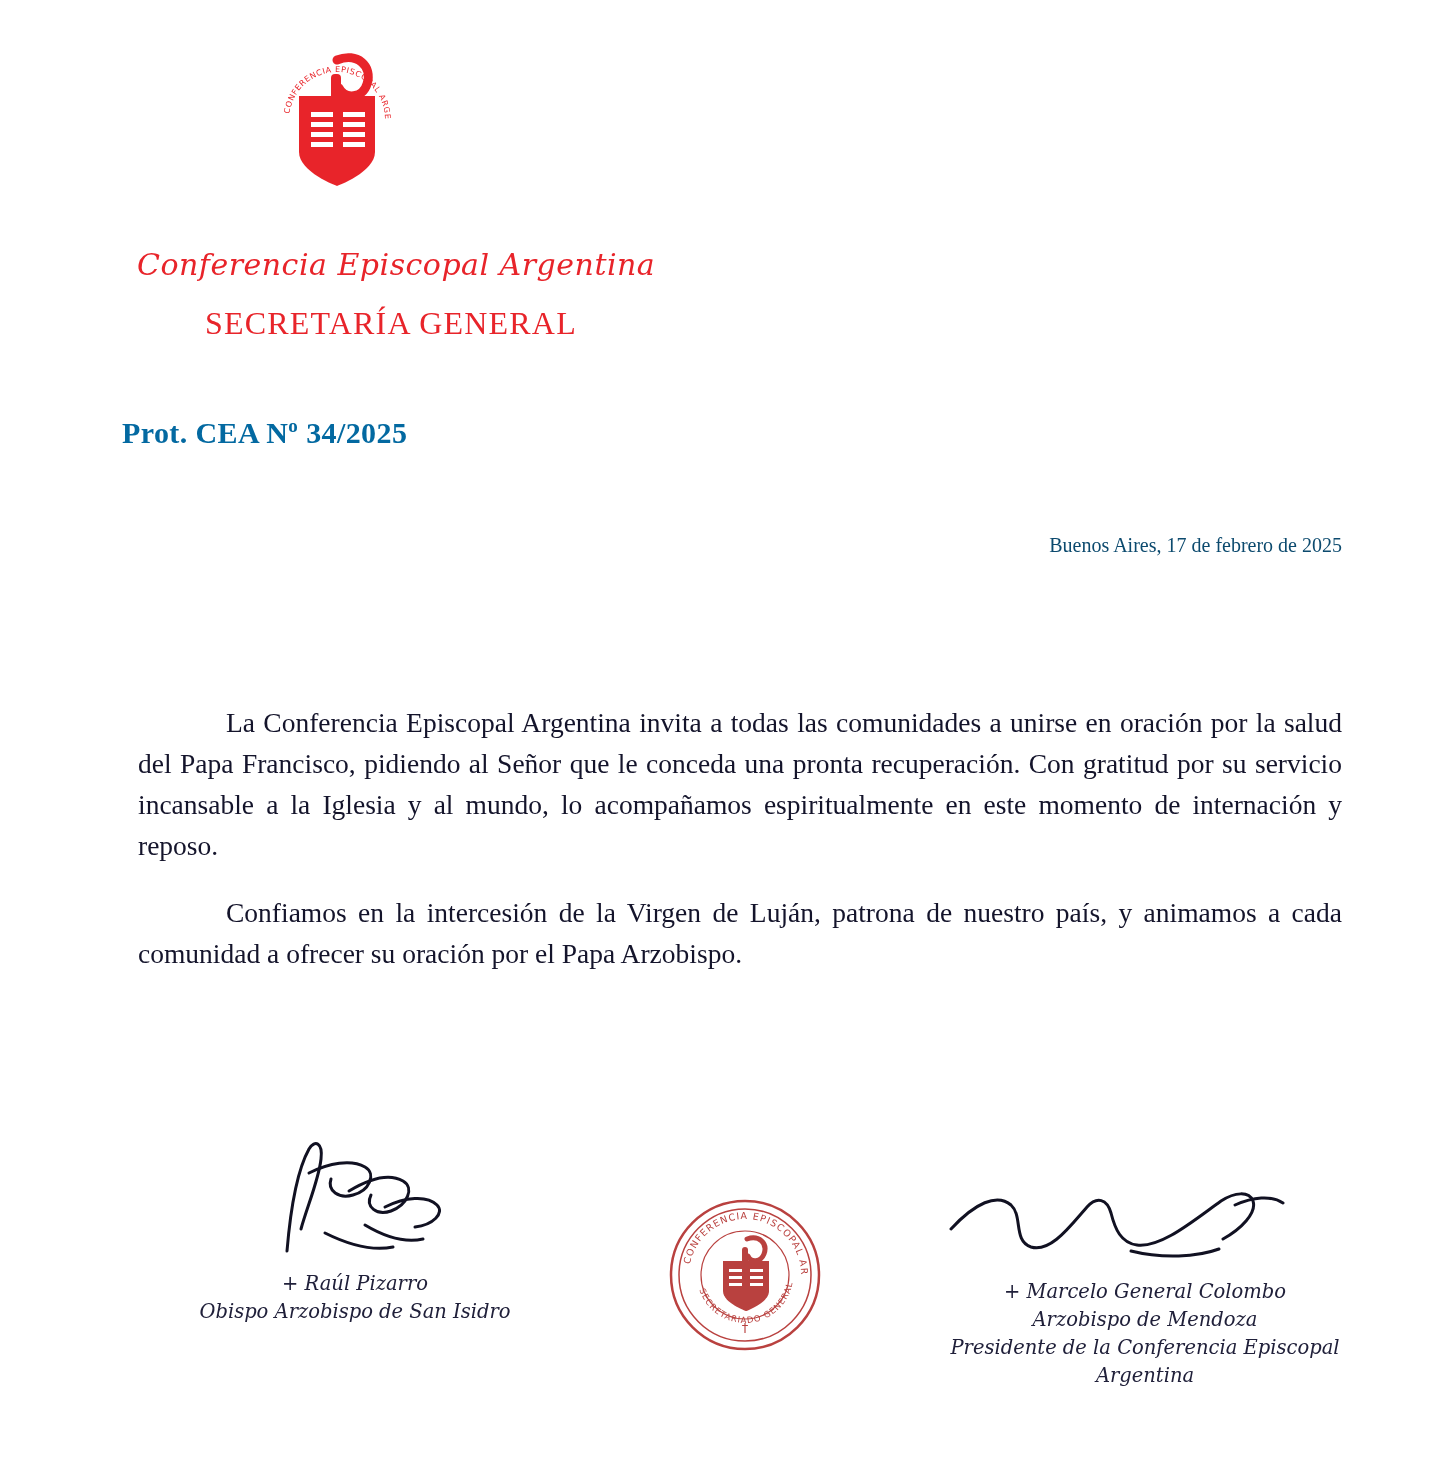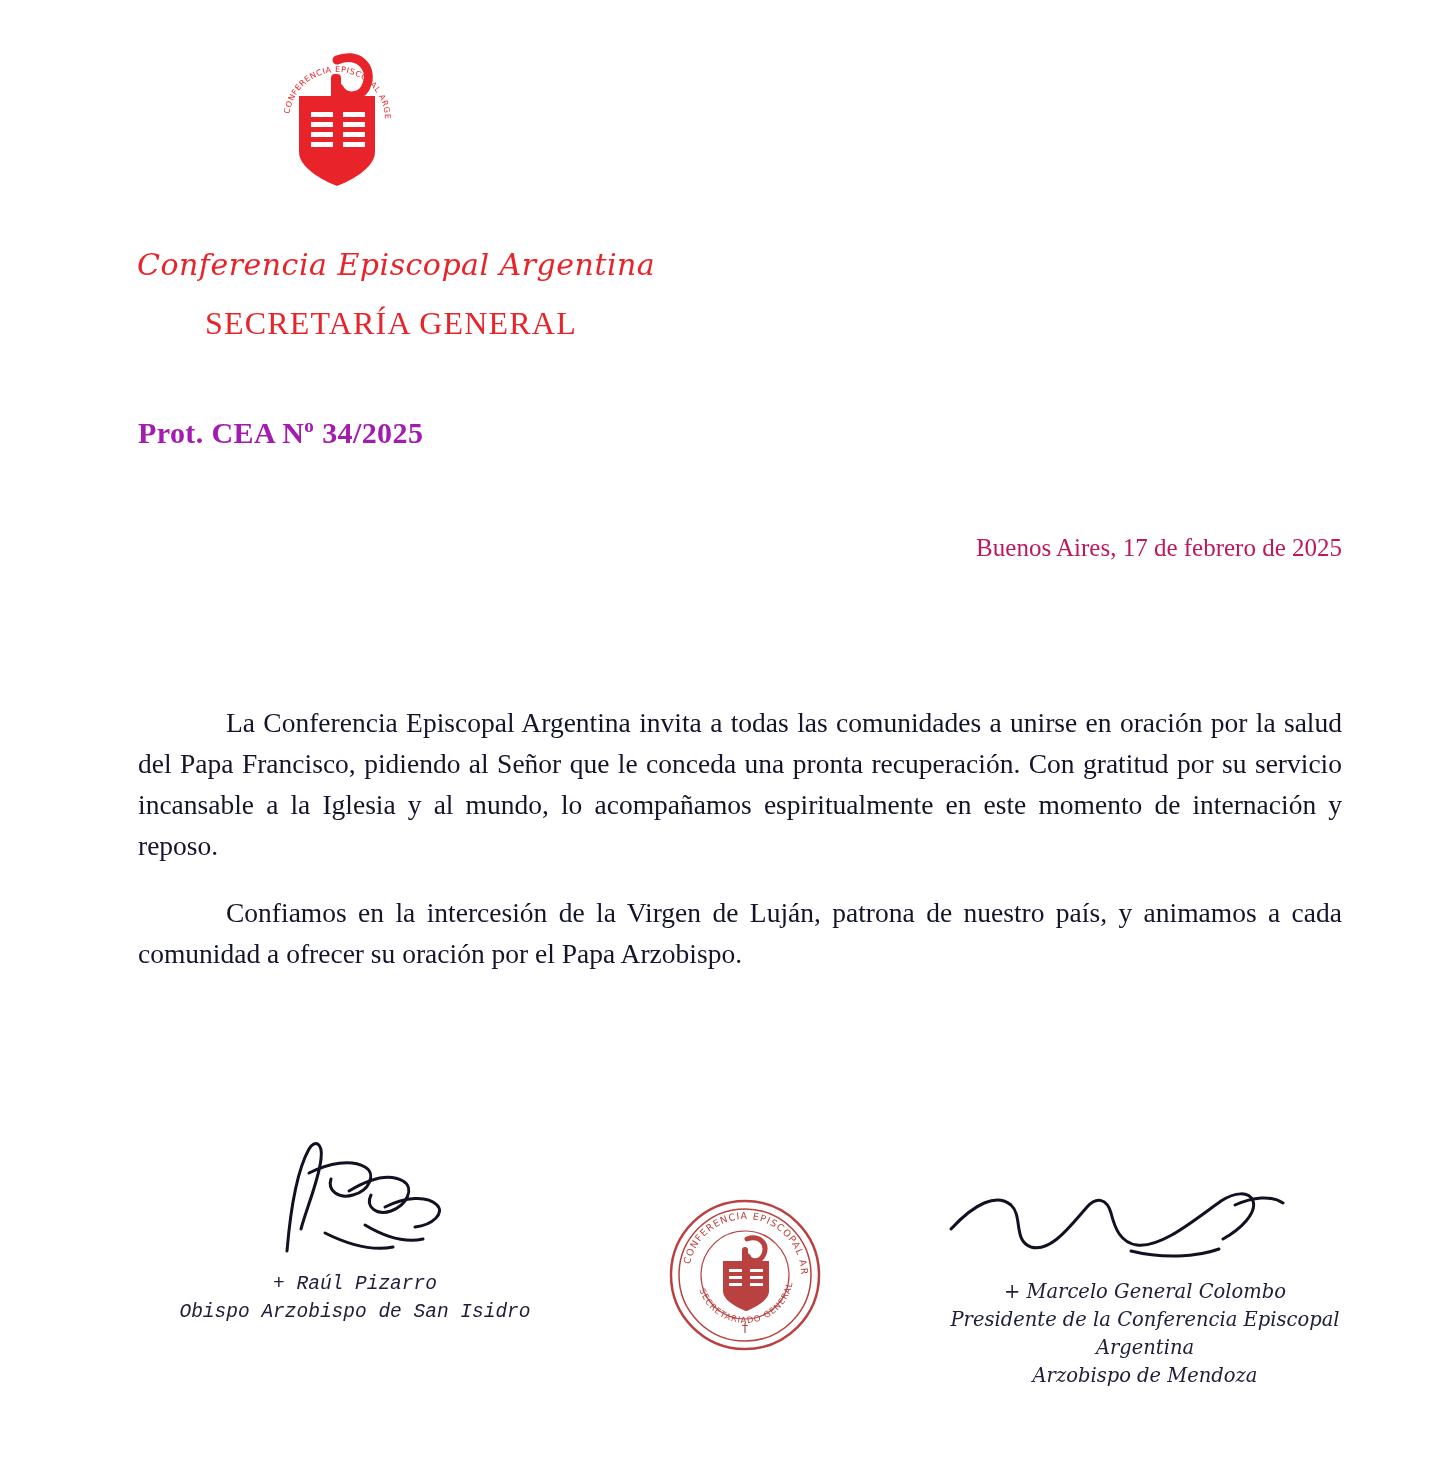--- a/index.html
+++ b/index.html
@@ -57,39 +57,39 @@
     font-family: "Liberation Serif", serif;
     font-size: 32px;
     color: #e8242a;
     letter-spacing: 1.2px;
     white-space: nowrap;
   }
 
   
   .prot {
     position: absolute;
-    left: 138px;
+    left: 122px;
     top: 415px;
     font-family: "Liberation Serif", serif;
     font-weight: bold;
     font-size: 30px;
     letter-spacing: 0.4px;
-    color: #a21caf;
+    color: #0369a1;
   }
   .prot sup {
     font-size: 19px;
     vertical-align: super;
   }
 
   .place-date {
     position: absolute;
     right: 98px;
     top: 534px;
-    font-size: 25px;
-    color: #be185d;
+    font-size: 20px;
+    color: #0c4a6e;
     white-space: nowrap;
     font-family: Liberation Serif, serif;
   }
 
   
   .body-text {
     position: absolute;
     left: 138px;
     top: 686px;
     width: 1204px;
@@ -107,21 +107,21 @@
   
   .sig-block {
     position: absolute;
     text-align: center;
     font-family: "DejaVu Serif", serif;
     font-style: italic;
     font-size: 19.5px;
     line-height: 28px;
     color: #20203a;
   }
-  .sig-left { left: 110px; top: 1270px; width: 490px; font-family: Liberation Mono, monospace; }
+  .sig-left { left: 110px; top: 1270px; width: 490px; }
   .sig-right { left: 900px; top: 1278px; width: 490px; }
 
   .sig-scribble {
     position: absolute;
     pointer-events: none;
   }
   .scribble-left { left: 265px; top: 1133px; }
   .scribble-right { left: 935px; top: 1185px; }
 
   .seal-wrap {
@@ -239,17 +239,17 @@
     </svg>
   </div>
 
   <div class="sig-block sig-left">
     <div class="sig-name">+ Raúl Pizarro</div>
     <div>Obispo Arzobispo de San Isidro</div>
   </div>
 
   <div class="sig-block sig-right">
     <div class="sig-name">+ Marcelo General Colombo</div>
+    <div>Arzobispo de Mendoza</div>
     <div>Presidente de la Conferencia Episcopal Argentina</div>
-    <div>Arzobispo de Mendoza</div>
   </div>
 
 </div>
 
 </body></html>

